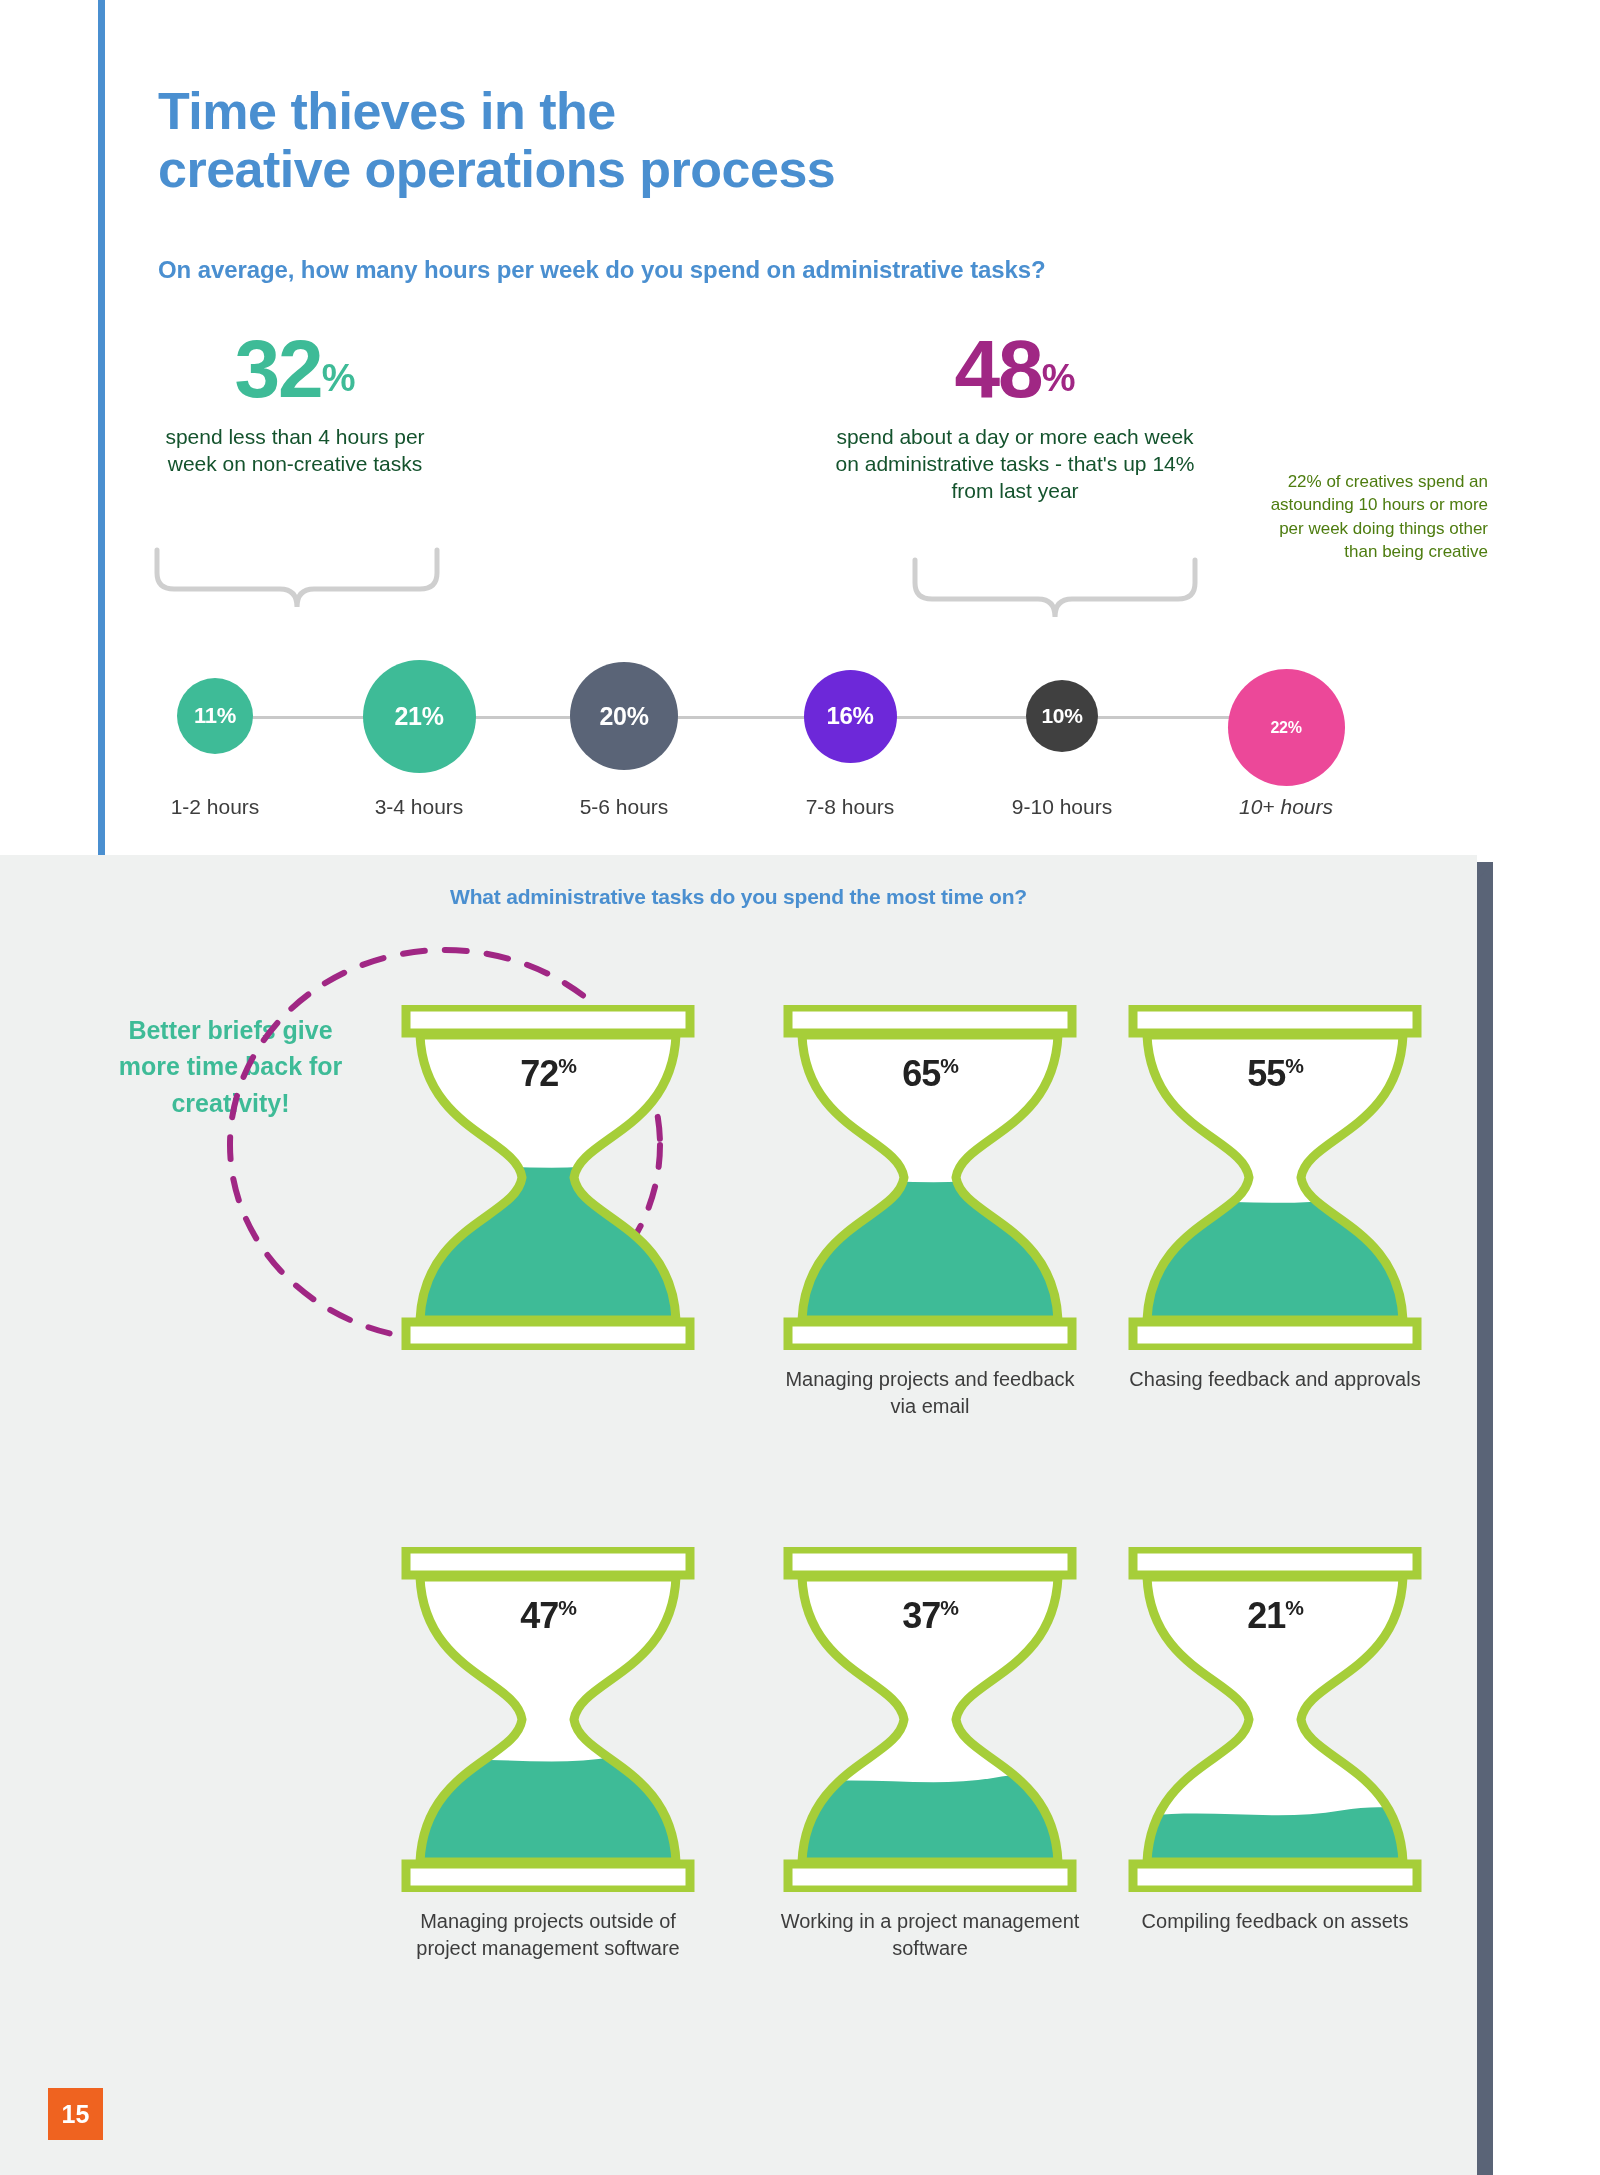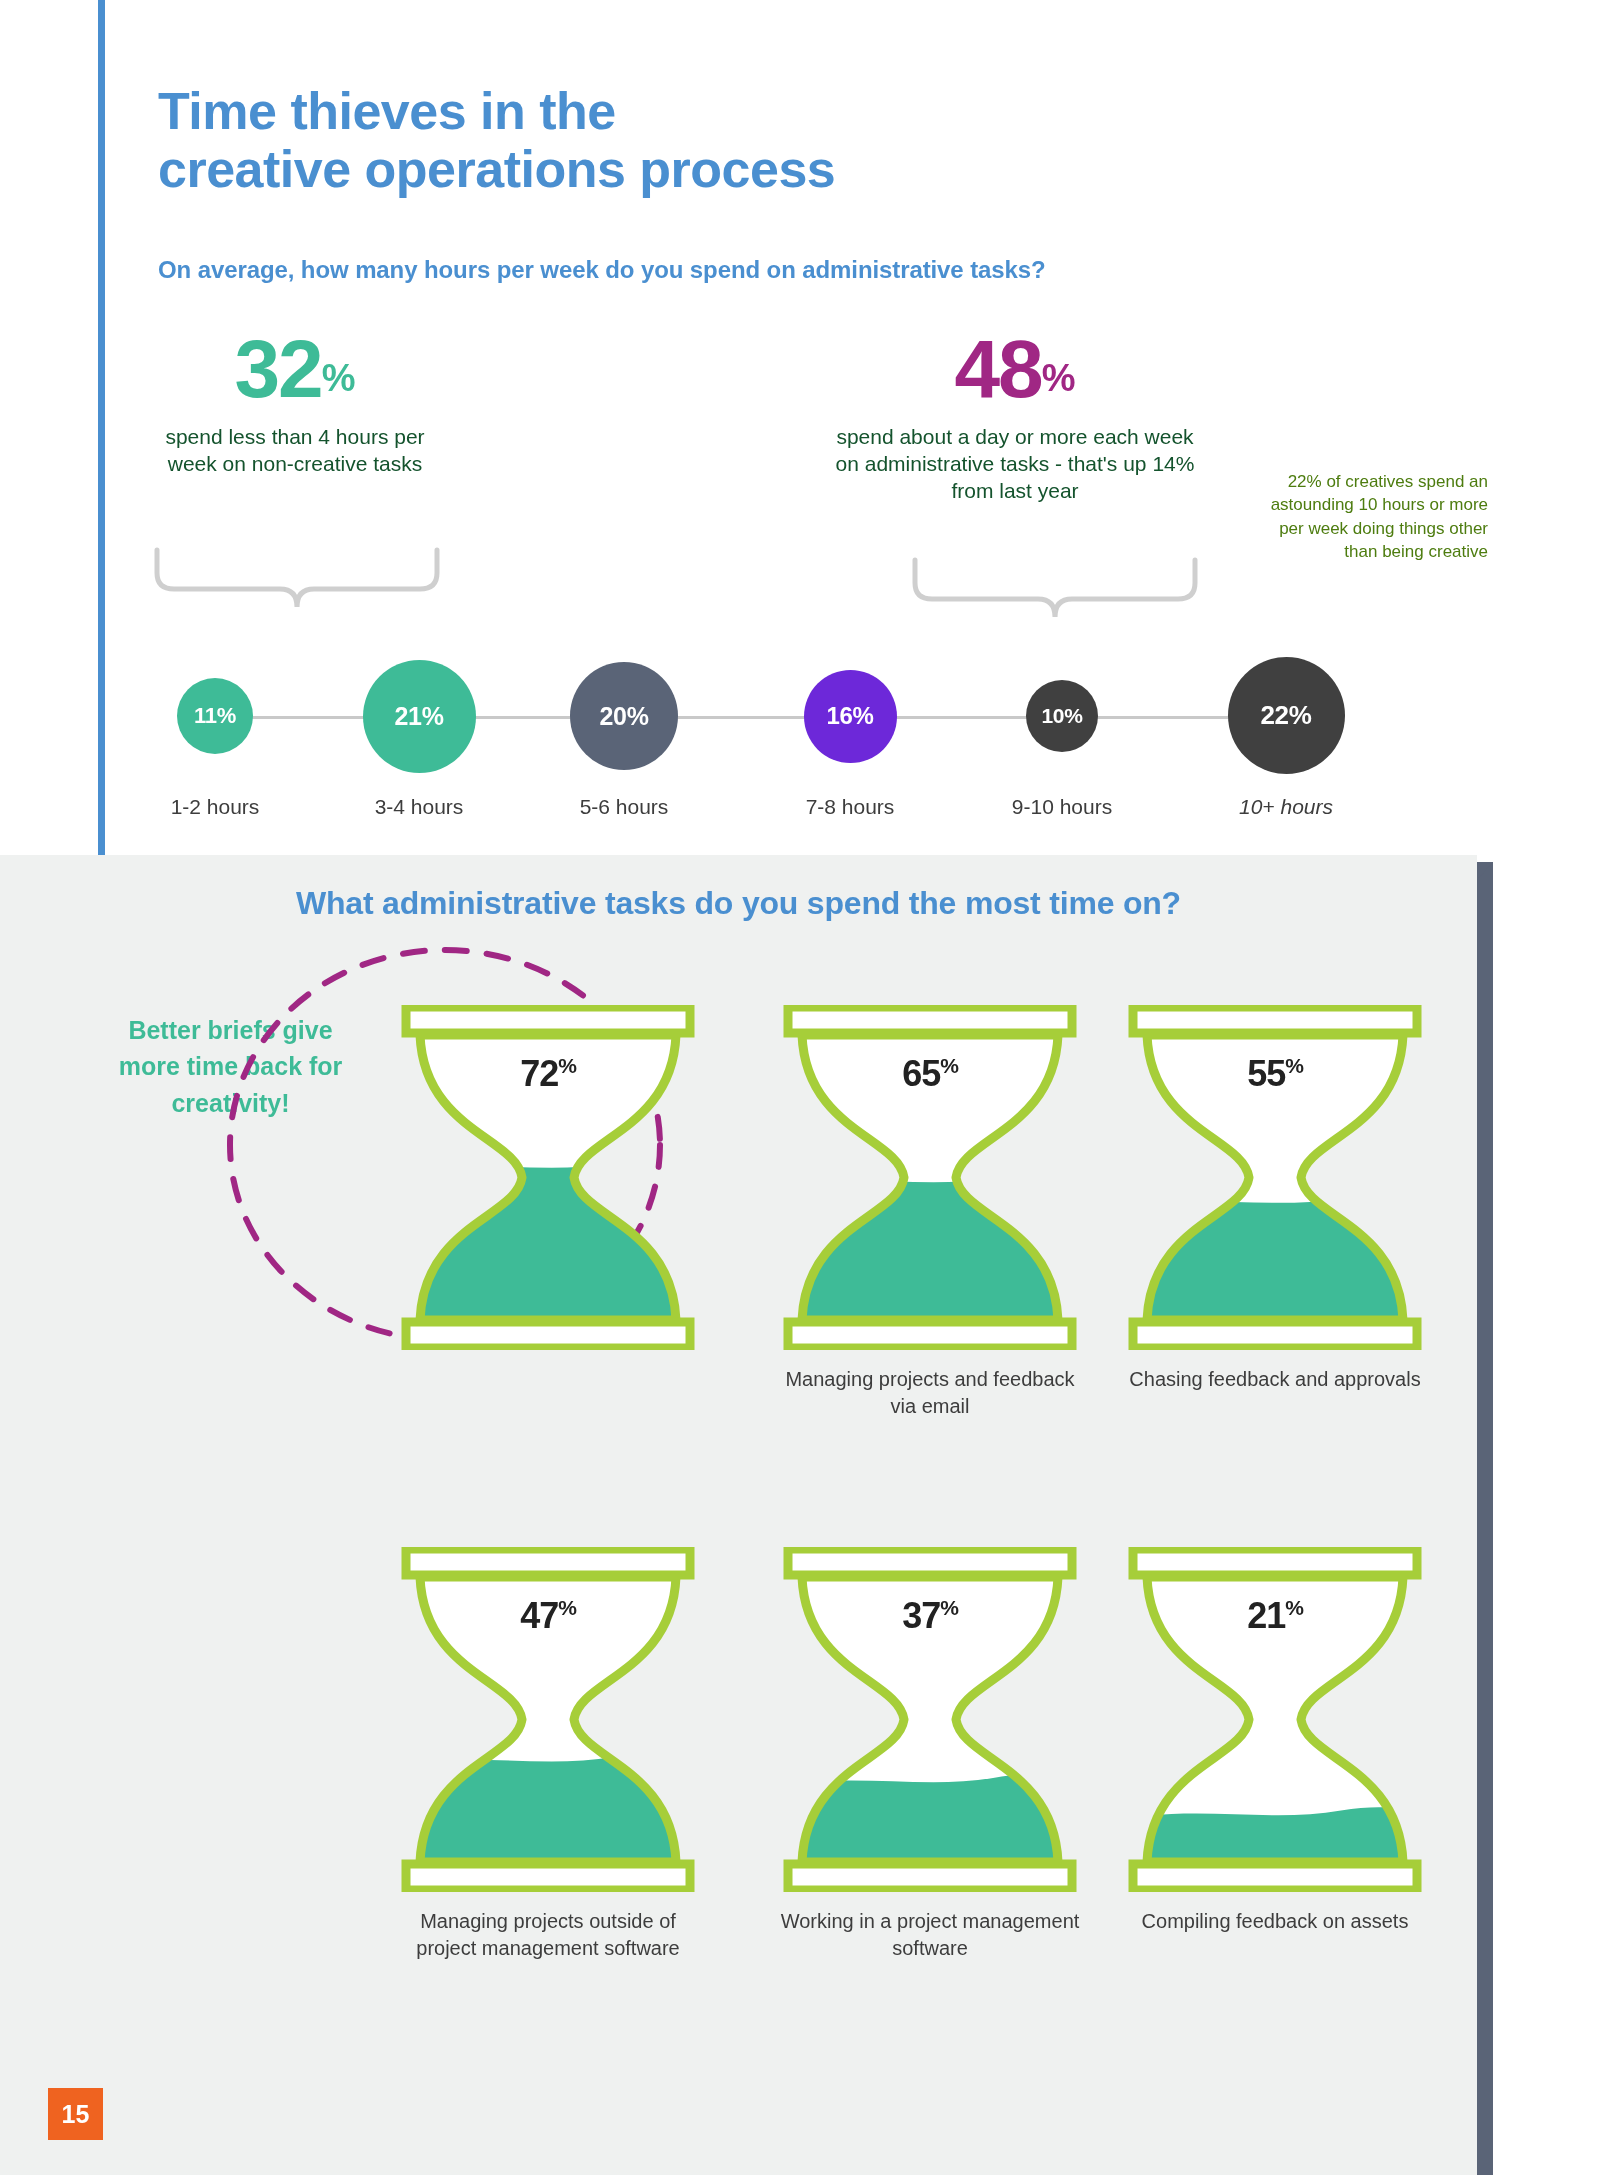--- a/index.html
+++ b/index.html
@@ -74,21 +74,21 @@
   }
   .panel-shadow:before{
     content:"";position:absolute;left:0;top:0;width:0;height:0;
     border-left:16px solid transparent;border-bottom:18px solid #5a6477;
   }
   .panel{
     position:absolute;left:0;top:855px;width:1477px;height:1320px;background:#eff1f0;
   }
   .panel-title{
     position:absolute;left:0;top:885px;width:1477px;text-align:center;
-    font-size:32px;font-weight:700;color:#4a8fd0;letter-spacing:-0.2px;
+    font-size:21px;font-weight:700;color:#4a8fd0;letter-spacing:-0.2px;
   }
 
   .accent-note{
     position:absolute;left:108px;top:1012px;width:245px;text-align:center;
     font-size:25px;line-height:1.45;font-weight:700;color:#3ebb97;
   }
 
   
   .hg{position:absolute;width:300px;}
   .hg .svgwrap{position:relative;width:300px;height:345px;}
@@ -161,21 +161,21 @@
       </div>
       <div class="bubble-label" style="left: 514px; top: 165px;">5-6 hours</div>
       <div class="bubble" style="width: 93px; height: 93px; background: #6d28d9; left: 803.5px; top: 39.5px; font-size: 24px;">
         <span>16%</span>
       </div>
       <div class="bubble-label" style="left: 740px; top: 165px;">7-8 hours</div>
       <div class="bubble" style="width: 72px; height: 72px; background: #404040; left: 1026px; top: 50px; font-size: 21px;">
         <span>10%</span>
       </div>
       <div class="bubble-label" style="left: 952px; top: 165px;">9-10 hours</div>
-      <div class="bubble" style="width: 117px; height: 117px; background: #404040; left: 1227.5px; top: 27px; font-size: 26px;">
+      <div class="bubble" style="width: 117px; height: 117px; background: #ec4899; left: 1227.5px; top: 39px; font-size: 16px;">
         <span>22%</span>
       </div>
       <div class="bubble-label" style="left: 1176px; top: 165px; font-style: italic;">10+ hours</div>
     </div>
 
   <div class="panel-shadow"></div>
   <div class="panel"></div>
   <div class="panel-title">What administrative tasks do you spend the most time on?</div>
   <div class="accent-note">Better briefs give more time back for creativity!</div>
 

